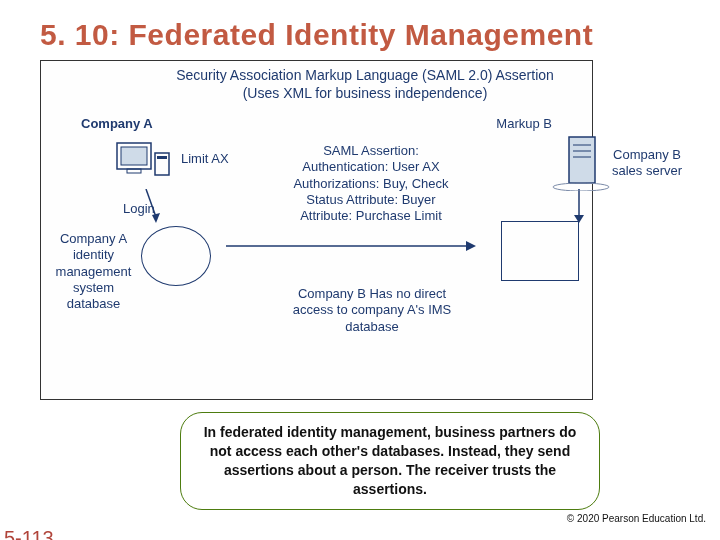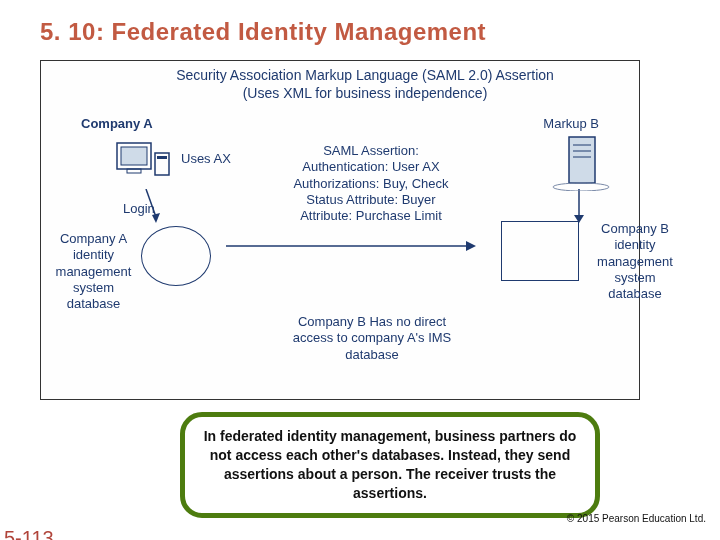--- a/index.html
+++ b/index.html
@@ -1,20 +1,20 @@
 <!DOCTYPE html>
 <html><head>
 <meta charset="utf-8">
 <style>
   * { box-sizing: border-box; margin: 0; padding: 0; }
   body { width: 720px; height: 540px; font-family: Georgia, 'Times New Roman', serif; background: #fff; position: relative; overflow: hidden; }
-  .title { color: #c25a42; font-size: 24px; font-weight: bold; padding: 18px 0 12px 40px; font-family: Tahoma, Geneva, sans-serif; letter-spacing: 0.5px; }
-  .diagram { position: absolute; left: 40px; top: 60px; width: 600px; height: 340px; border: 1px solid #333; background: #fefefe; }
+  .title { color: #c25a42; font-size: 30px; font-weight: bold; padding: 18px 0 12px 40px; font-family: Tahoma, Geneva, sans-serif; letter-spacing: 0.5px; }
+  .diagram { position: absolute; left: 40px; top: 60px; width: 553px; height: 340px; border: 1px solid #333; background: #fefefe; }
   .d { position: absolute; font-family: Arial, Helvetica, sans-serif; color: #1f3a6f; font-size: 13px; text-align: center; line-height: 1.25; }
-  .caption-box { position: absolute; left: 180px; top: 412px; width: 420px; border: 5px solid #4d7c0f; border-radius: 22px; background: #fff; padding: 10px 16px; text-align: center; font-family: Tahoma, Geneva, sans-serif; font-size: 14px; font-weight: bold; color: #111; line-height: 1.35; }
+  .caption-box { position: absolute; left: 180px; top: 412px; width: 420px; border: 1px solid #4d7c0f; border-radius: 22px; background: #fff; padding: 10px 16px; text-align: center; font-family: Tahoma, Geneva, sans-serif; font-size: 14px; font-weight: bold; color: #111; line-height: 1.35; }
   .page-num { position: absolute; left: 4px; bottom: -10px; color: #b0443a; font-family: Tahoma, Geneva, sans-serif; font-size: 20px; }
   .copyright { position: absolute; right: 14px; bottom: 16px; font-family: Tahoma, Geneva, sans-serif; font-size: 10px; color: #111; }
   
   .box { border: 1px solid #1f3a6f; position: absolute; }
   svg { position: absolute; }
   .circle { border: 1px solid #1f3a6f; border-radius: 50%; position: absolute; }
 </style>
 </head>
 <body>
 
@@ -28,21 +28,21 @@
   <div class="d" style="left:40px;top:55px;font-weight:bold;">Company A</div>
   <div class="d" style="right:40px;top:55px;">Markup B</div>
 
   <svg style="left:72px;top:78px;" width="60" height="50">
     <rect x="4" y="4" width="34" height="26" fill="none" stroke="#1f3a6f" stroke-width="1.5"></rect>
     <rect x="8" y="8" width="26" height="18" fill="#cfdbe8" stroke="#1f3a6f" stroke-width="1"></rect>
     <rect x="14" y="30" width="14" height="4" fill="none" stroke="#1f3a6f" stroke-width="1"></rect>
     <rect x="42" y="14" width="14" height="22" fill="none" stroke="#1f3a6f" stroke-width="1.5"></rect>
     <rect x="44" y="17" width="10" height="3" fill="#1f3a6f"></rect>
   </svg>
-  <div class="d" style="left:140px;top:90px;">Uses AX</div>
+  <div class="d" style="left:140px;top:90px;">Limit AX</div>
 
   <div class="d" style="left:82px;top:140px;">Login</div>
 
   <div class="circle" style="left:100px;top:165px;width:70px;height:60px;"></div>
   <div class="d" style="left:240px;top:82px;width:180px;">SAML Assertion: Authentication: User AX Authorizations: Buy, Check Status Attribute: Buyer Attribute: Purchase Limit</div>
 
   <div class="d" style="left:10px;top:170px;width:85px;">Company A identity management system database</div>
 
   <svg style="left:185px;top:175px;" width="250" height="20">
     <line x1="0" y1="10" x2="240" y2="10" stroke="#1f3a6f" stroke-width="1.5"></line>
@@ -50,30 +50,30 @@
   </svg>
   <svg style="left:95px;top:128px;" width="30" height="36">
     <line x1="10" y1="0" x2="20" y2="28" stroke="#1f3a6f" stroke-width="1.5"></line>
     <polygon points="16,26 20,34 24,24" fill="#1f3a6f"></polygon>
   </svg>
   <svg style="left:528px;top:128px;" width="30" height="36">
     <line x1="10" y1="0" x2="10" y2="28" stroke="#1f3a6f" stroke-width="1.5"></line>
     <polygon points="5,26 10,34 15,26" fill="#1f3a6f"></polygon>
   </svg>
 
-  <div class="d" style="left:236px;top:225px;width:190px;margin-top:28px;">Company B Has no direct access to company A's IMS database</div>
+  <div class="d" style="left:236px;top:225px;width:190px;">Company B Has no direct access to company A's IMS database</div>
 
   <svg style="left:508px;top:70px;" width="65" height="60">
     <rect x="20" y="6" width="26" height="46" fill="#cfdbe8" stroke="#1f3a6f" stroke-width="1.5"></rect>
     <line x1="24" y1="14" x2="42" y2="14" stroke="#1f3a6f"></line>
     <line x1="24" y1="20" x2="42" y2="20" stroke="#1f3a6f"></line>
     <line x1="24" y1="26" x2="42" y2="26" stroke="#1f3a6f"></line>
     <ellipse cx="32" cy="56" rx="28" ry="4" fill="none" stroke="#7a8aa8"></ellipse>
   </svg>
+  <div class="d" style="left:570px;top:86px;width:72px;">Company B sales server</div>
 
   <div class="box" style="left:460px;top:160px;width:78px;height:60px;"></div>
-  <div class="d" style="left:548px;top:160px;width:92px;">Company B identity management system database</div>
 </div>
 
 <div class="caption-box">In federated identity management, business partners do not access each other's databases. Instead, they send assertions about a person. The receiver trusts the assertions.</div>
 
 <div class="page-num">5-113</div>
-<div class="copyright">© 2015 Pearson Education Ltd.</div>
+<div class="copyright">© 2020 Pearson Education Ltd.</div>
 
 </body></html>

